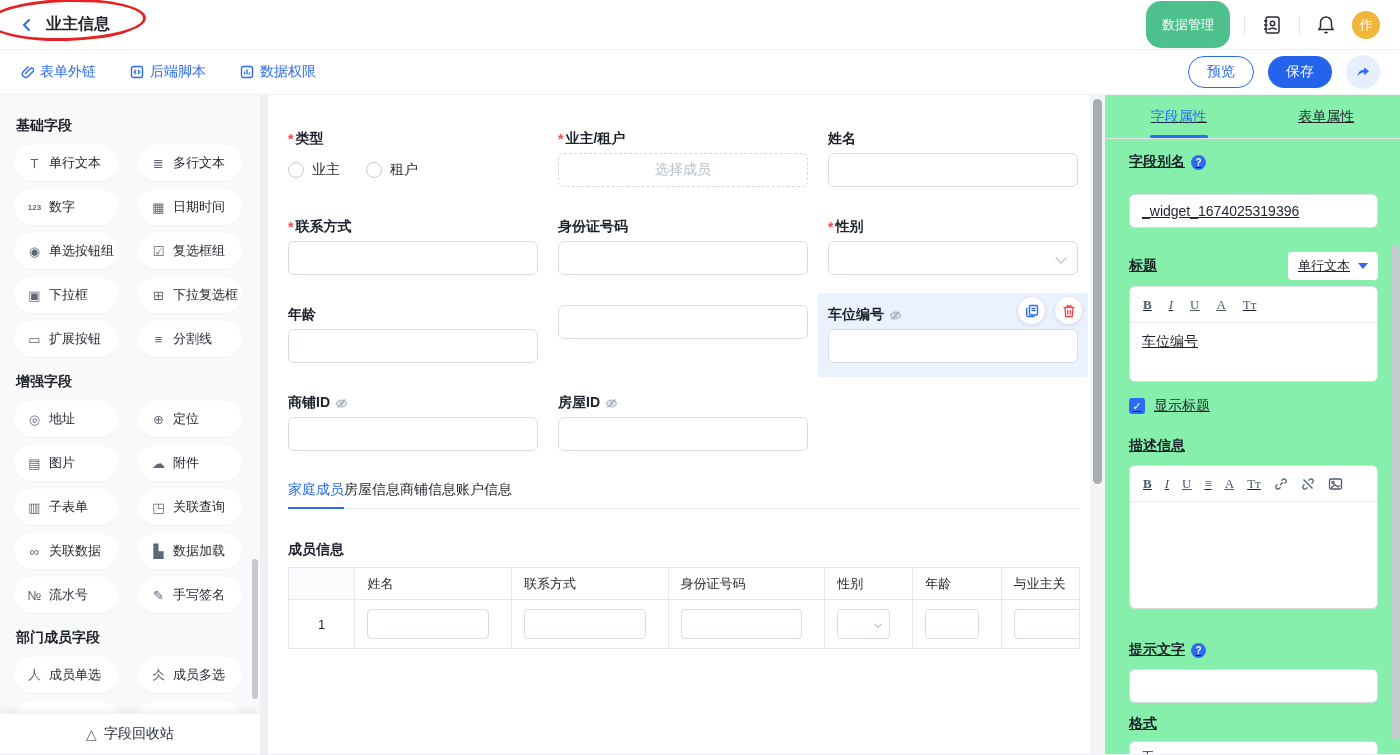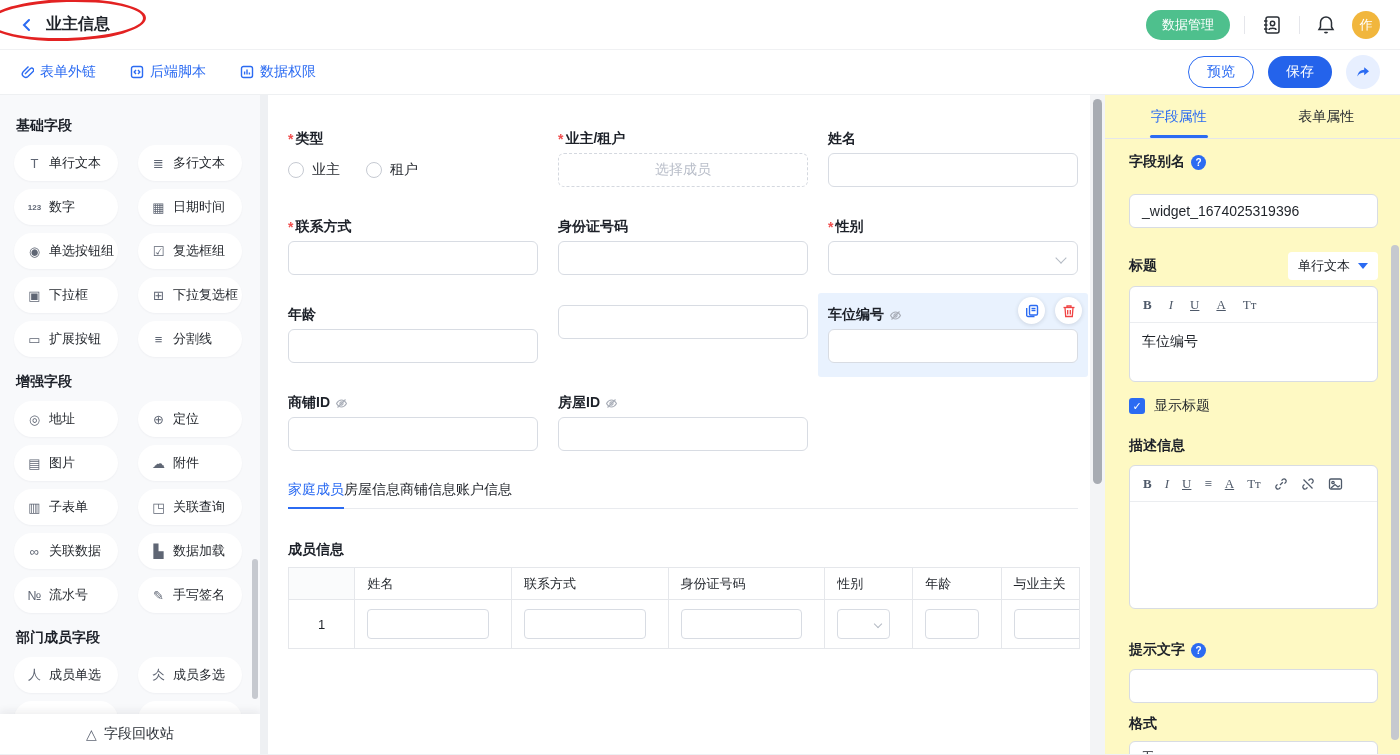--- a/index.html
+++ b/index.html
@@ -11,21 +11,21 @@
   .topbar { position:relative; height:50px; background:#fff; border-bottom:1px solid #f0f1f3; display:flex; align-items:center; }
   .topbar-left { display:flex; align-items:center; gap:10px; padding-left:18px; position:relative; }
   .back-ico { display:flex; align-items:center; }
   .page-title { font-size:16px; font-weight:700; color:#1f2329; }
   .red-ellipse { position:absolute; left:-12px; top:-15px; width:158px; height:42px; border:3px solid #e32222; border-radius:50%; transform:rotate(-1.5deg); pointer-events:none; }
   .topbar-tabs { position:absolute; left:596px; top:0; height:50px; display:flex; gap:72px; }
   .top-tab { height:50px; display:flex; align-items:center; font-size:15px; color:#1f2329; cursor:pointer; position:relative; }
   .top-tab.active { color:#2b6bf2; }
   .top-tab.active::after { content:""; position:absolute; left:-2px; right:-2px; bottom:0; height:3px; background:#2b6bf2; border-radius:2px; }
   .topbar-right { margin-left:auto; display:flex; align-items:center; gap:14px; padding-right:20px; }
-  .btn-green { background:#4ec08d; color:#fff; font-size:13px; height:30px; padding:0 16px; border-radius:15px; border:none; display:flex; align-items:center; cursor:pointer; }
+  .btn-green { background:#4ec08d; color:#fff; font-size:13px; height:47px; padding:0 16px; border-radius:15px; border:none; display:flex; align-items:center; cursor:pointer; }
   .v-divider { width:1px; height:18px; background:#e5e6eb; }
   .icon-btn { background:none; border:none; cursor:pointer; display:flex; align-items:center; padding:2px; }
   .avatar { width:28px; height:28px; border-radius:50%; background:#f1b63c; color:#fff; font-size:13px; display:flex; align-items:center; justify-content:center; }
 
   
   .subbar { height:45px; background:#fff; border-bottom:1px solid #eef0f2; display:flex; align-items:center; padding:0 20px; }
   .subbar-links { display:flex; gap:34px; }
   .sublink { display:flex; align-items:center; gap:6px; color:#2b6bf2; font-size:14px; cursor:pointer; background:none; border:none; }
   .subbar-right { margin-left:auto; display:flex; align-items:center; gap:14px; }
   .btn-preview { height:32px; padding:0 18px; border-radius:16px; border:1px solid #2b6bf2; background:#fff; color:#2b6bf2; font-size:14px; cursor:pointer; }
@@ -82,21 +82,21 @@
   .st-cell.c6 { width:120px; border-right:none; }
   .cell-input { width:calc(100% - 22px); height:30px; border:1px solid #d8dce3; border-radius:4px; background:#fff; }
   .cell-select { width:calc(100% - 22px); height:30px; border:1px solid #d8dce3; border-radius:4px; background:#fff; position:relative; }
   .cell-select .chev { right:8px; top:11px; width:6px; height:6px; }
 
   
   .canvas-scrollbar { width:15px; flex:0 0 15px; background:#f3f4f6; position:relative; }
   .canvas-scrollbar .thumb { position:absolute; left:3px; top:4px; width:9px; height:385px; background:#a8acb3; border-radius:5px; }
 
   
-  .panel { position:relative; flex:1; background:#fef9c3; padding:0 22px 0 24px; overflow:hidden; }
+  .panel { position:relative; flex:1; background:#86efac; padding:0 22px 0 24px; overflow:hidden;text-decoration:underline; }
   .panel-tabs { display:flex; height:44px; border-bottom:1px solid #e5e6eb; margin:0 -22px 0 -24px; }
   .panel-tab { flex:1; display:flex; align-items:center; justify-content:center; font-size:14px; color:#1f2329; cursor:pointer; position:relative; }
   .panel-tab.active { color:#2b6bf2; }
   .panel-tab.active::after { content:""; position:absolute; bottom:0; left:50%; transform:translateX(-50%); width:58px; height:3px; background:#2b6bf2; border-radius:2px; }
   .p-label { display:flex; align-items:center; gap:6px; font-size:14px; font-weight:700; color:#1d2129; }
   .help-badge { width:15px; height:15px; border-radius:50%; background:#2b6bf2; color:#fff; font-size:10px; font-weight:700; display:flex; align-items:center; justify-content:center; cursor:pointer; }
   .p-input { height:34px; border:1px solid #d8dce3; border-radius:6px; background:#fff; display:flex; align-items:center; padding:0 11px; font-size:14px; color:#1f2329; }
   .title-row { display:flex; align-items:center; justify-content:space-between; margin-top:24px; }
   .wtype-box { height:28px; background:#fff; border-radius:4px; display:flex; align-items:center; gap:8px; padding:0 10px; font-size:13px; color:#1f2329; cursor:pointer; }
   .tri-down { width:0; height:0; border-left:5px solid transparent; border-right:5px solid transparent; border-top:6px solid #2b6bf2; }

